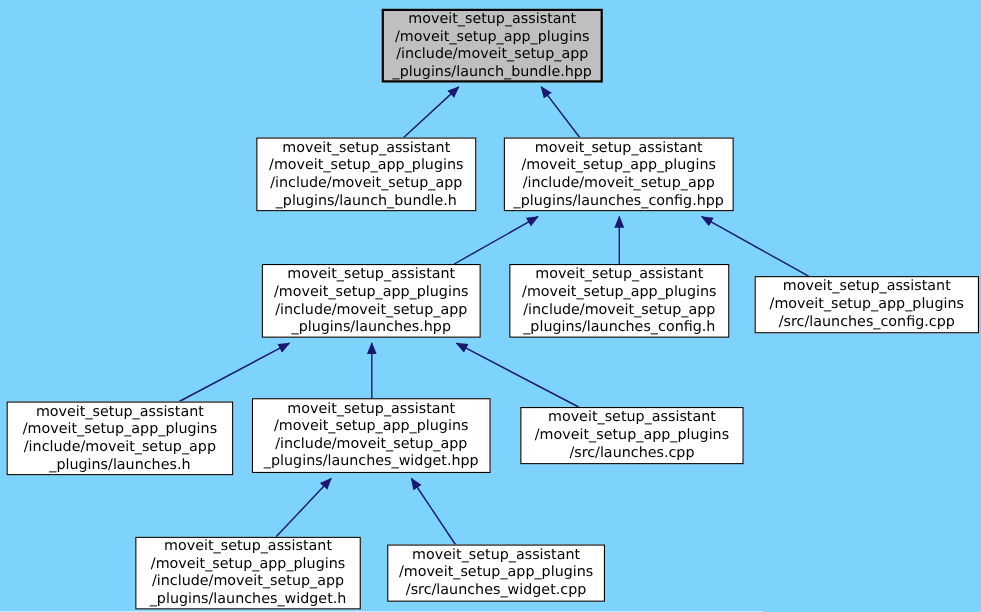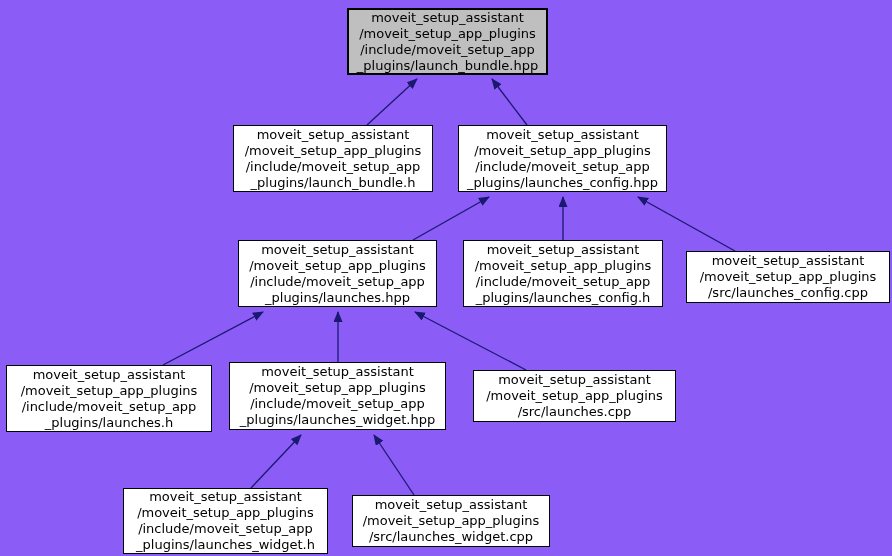--- a/index.html
+++ b/index.html
@@ -1,20 +1,20 @@
 <!DOCTYPE html>
 <html><head>
 <meta charset="utf-8">
 <style>
   html, body { margin: 0; padding: 0; background: #ffffff; }
   #canvas {
     position: relative;
     width: 892px;
     height: 556px;
-    background: #8b5cf6;
+    background: #7dd3fc;
     font-family: "DejaVu Sans", "Liberation Sans", sans-serif;
     overflow: hidden;
   }
   .node {
     position: absolute;
     box-sizing: border-box;
     border: 1px solid #000000;
     background: #ffffff;
     color: #000000;
     font-size: 13px;

